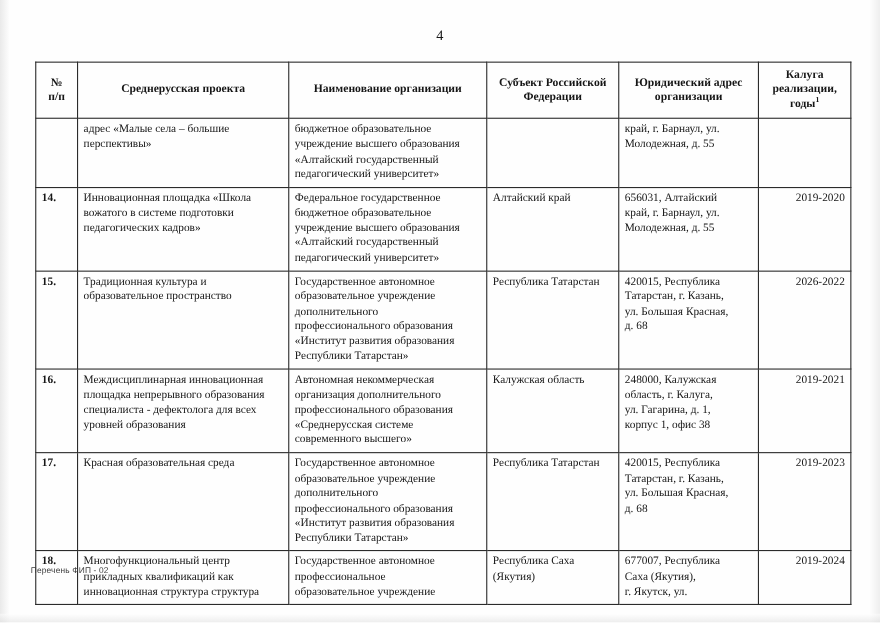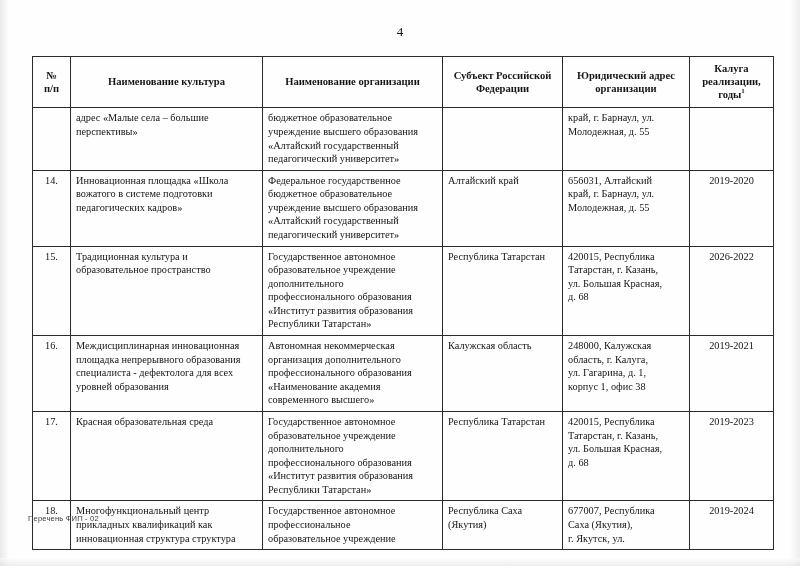--- a/index.html
+++ b/index.html
@@ -97,26 +97,26 @@
 
   
   col.c-num   { width: 38px; }
   col.c-proj  { width: 192px; }
   col.c-org   { width: 180px; }
   col.c-subj  { width: 120px; }
   col.c-addr  { width: 127px; }
   col.c-per   { width: 84px; }
 
   td.num {
-    text-align: center;
     padding-left: 0;
     padding-right: 0;
+    font-weight: bold;
   }
   td.period {
-    text-align: center;
+    text-align: right;
     white-space: nowrap;
   }
 
   .cell-lines > span {
     display: block;
   }
 
   .sup {
     font-size: 7px;
     vertical-align: super;
@@ -153,21 +153,21 @@
         <col class="c-subj">
         <col class="c-addr">
         <col class="c-per">
       </colgroup>
       <thead>
         <tr>
           <th>
             <span>№</span><br>
             <span>п/п</span>
           </th>
-          <th>Наименование культура</th>
+          <th>Среднерусская проекта</th>
           <th>Наименование организации</th>
           <th>
             <span>Субъект Российской</span><br>
             <span>Федерации</span>
           </th>
           <th>
             <span>Юридический адрес</span><br>
             <span>организации</span>
           </th>
           <th>
@@ -251,21 +251,21 @@
             <td class="cell-lines">
               <span>Междисциплинарная инновационная</span>
               <span>площадка непрерывного образования</span>
               <span>специалиста - дефектолога для всех</span>
               <span>уровней образования</span>
             </td>
             <td class="cell-lines">
               <span>Автономная некоммерческая</span>
               <span>организация дополнительного</span>
               <span>профессионального образования</span>
-              <span>«Наименование академия</span>
+              <span>«Среднерусская системе</span>
               <span>современного высшего»</span>
             </td>
             <td class="cell-lines">
               <span>Калужская область</span>
             </td>
             <td class="cell-lines">
               <span>248000, Калужская</span>
               <span>область, г. Калуга,</span>
               <span>ул. Гагарина, д. 1,</span>
               <span>корпус 1, офис 38</span>

